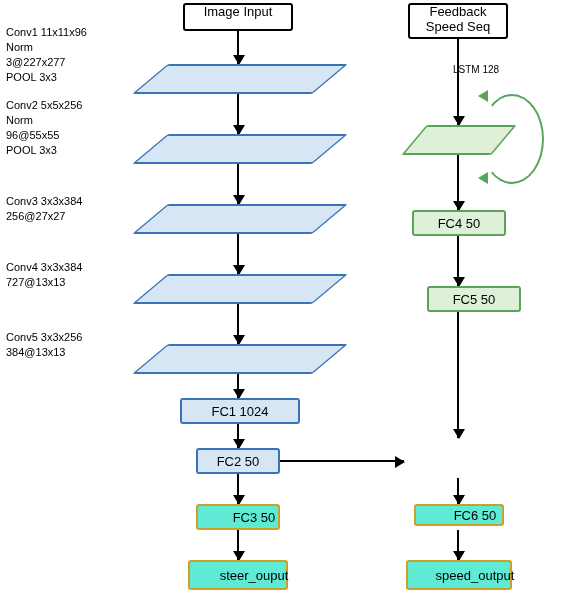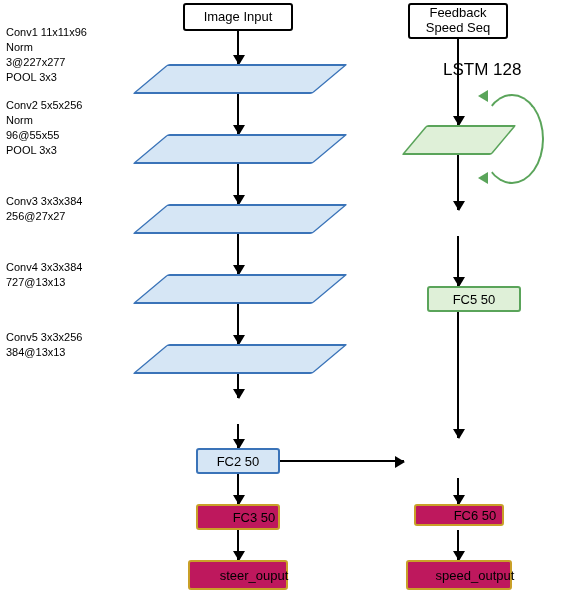--- a/index.html
+++ b/index.html
@@ -15,40 +15,39 @@
   .canvas {
     position: relative;
     width: 562px;
     height: 606px;
   }
   .box {
     position: absolute;
     border: 2px solid #000;
     background: #fff;
     display: flex;
-    align-items: center;
     justify-content: center;
     text-align: center;
     line-height: 1.15;
     border-radius: 3px;
     box-sizing: border-box;
   }
   .fc {
     position: absolute;
     border: 2px solid;
     display: flex;
     align-items: center;
     justify-content: center;
     text-align: center;
     border-radius: 3px;
     box-sizing: border-box;
   }
   .blue-fc { border-color: #3a73b8; background: #d6e6f5; }
   .green-fc { border-color: #5aa45a; background: #dff0d8; }
-  .yellow-fc { border-color: #c9a028; background: #be185d; padding-left: 32px; }
+  .yellow-fc { border-color: #c9a028; background: #5eead4; padding-left: 32px; }
   .annot {
     position: absolute;
     white-space: pre;
     font-size: 11px;
     line-height: 15px;
   }
   
   .slab-wrap {
     position: absolute;
     width: 180px;
@@ -183,20 +182,23 @@
 <div class="arrow-down" style="left:237px; top:304px; height:40px;"></div>
 
 <div class="slab-wrap" style="left:150px; top:344px;">
   <div class="slab blue"></div>
 </div>
 <div class="annot" style="left:6px; top:330px;">Conv5 3x3x256
 384@13x13</div>
 
 <div class="arrow-down" style="left:237px; top:374px; height:24px;"></div>
 
+<div class="fc blue-fc" style="left:180px; top:398px; width:120px; height:26px;">
+  <span>FC1 1024</span>
+</div>
 
 <div class="arrow-down" style="left:237px; top:424px; height:24px;"></div>
 
 <div class="fc blue-fc" style="left:196px; top:448px; width:84px; height:26px;">
   <span>FC2 50</span>
 </div>
 
 <div class="arrow-down" style="left:237px; top:474px; height:30px;"></div>
 
 <div class="fc yellow-fc" style="left:196px; top:504px; width:84px; height:26px;">
@@ -211,32 +213,35 @@
 
 <div class="arrow-right" style="left:280px; top:460px; width:124px;"></div>
 
 <div class="box" style="left:408px; top:3px; width:100px; height:36px;">
   <span style="white-space:pre;">Feedback
 Speed Seq</span>
 </div>
 
 <div class="arrow-down" style="left:457px; top:39px; height:86px;"></div>
 
-<div class="annot" style="left:443px; top:62px; font-size:17px;">LSTM 128</div>
+<div class="annot" style="left:453px; top:62px; font-size:10px;">LSTM 128</div>
 
 <div class="lstm-slab-wrap" style="left:414px; top:125px;">
   <div class="lstm-slab"></div>
 </div>
 
 <div class="loop" style="left:480px; top:94px; width:60px; height:86px;"></div>
 <div class="loop-arrow-in" style="left:478px; top:90px;"></div>
 <div class="loop-arrow-out" style="left:478px; top:172px;"></div>
 
 <div class="arrow-down" style="left:457px; top:155px; height:55px;"></div>
 
+<div class="fc green-fc" style="left:412px; top:210px; width:94px; height:26px;">
+  <span>FC4 50</span>
+</div>
 
 <div class="arrow-down" style="left:457px; top:236px; height:50px;"></div>
 
 <div class="fc green-fc" style="left:412px; top:286px; width:94px; height:26px;margin-left:15px;">
   <span>FC5 50</span>
 </div>
 
 <div class="arrow-down" style="left:457px; top:312px; height:126px;"></div>
 
 

